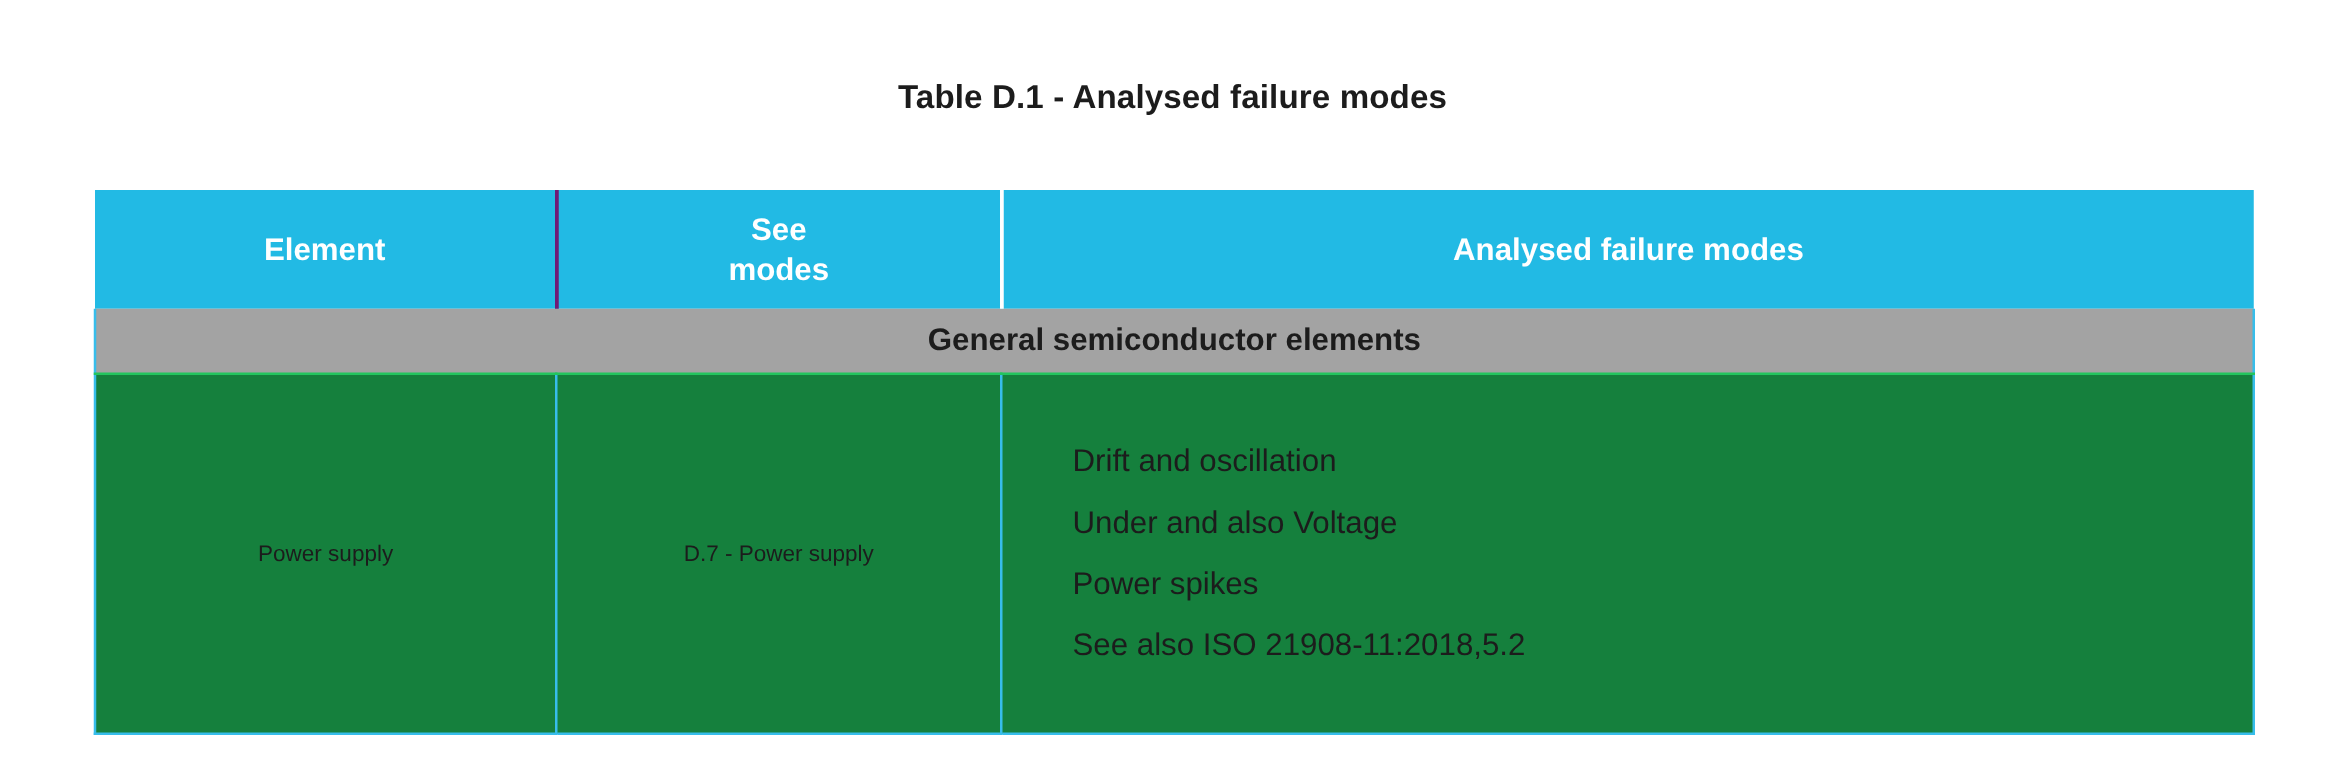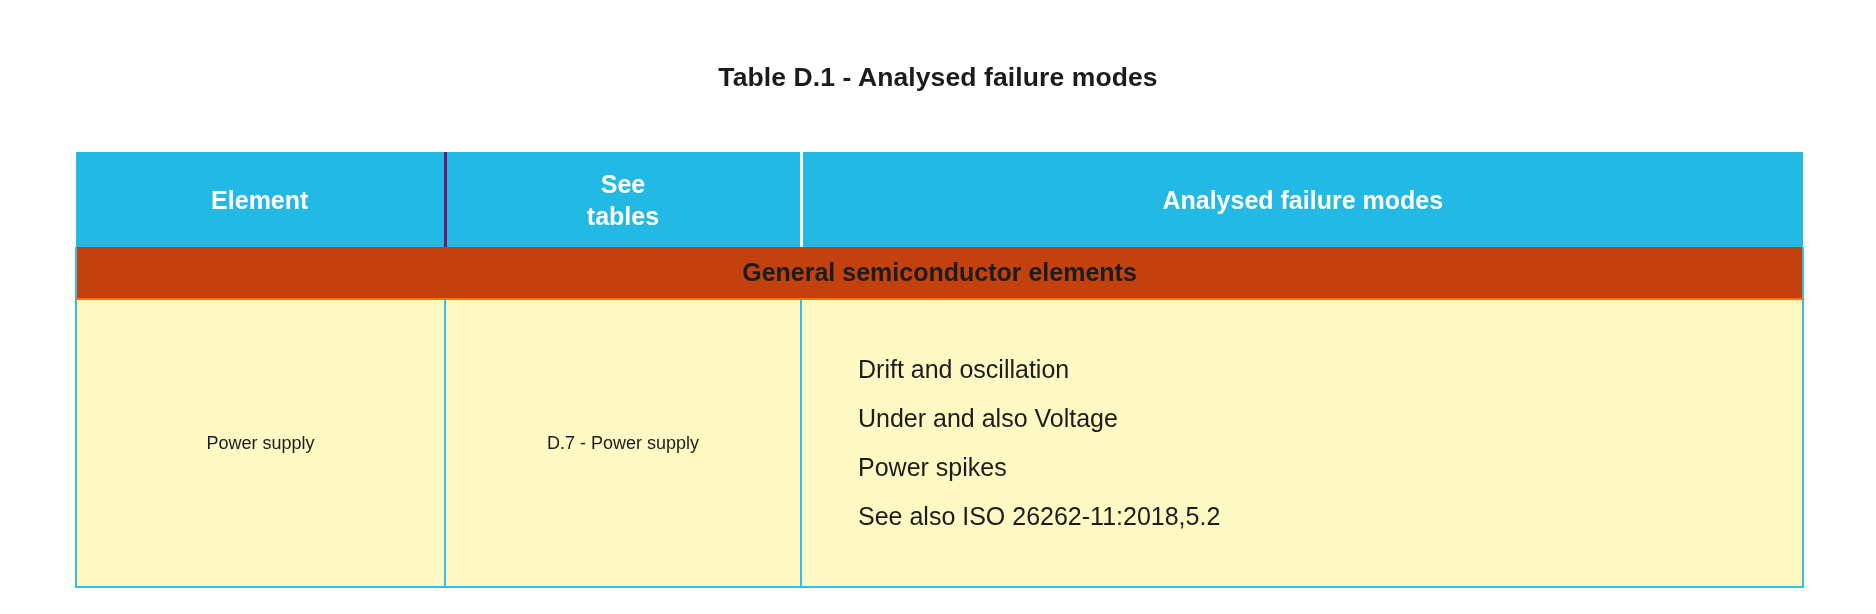--- a/index.html
+++ b/index.html
@@ -65,39 +65,39 @@
     padding: 0 10px;
     border: none;
     line-height: 1.28;
     box-sizing: border-box;
   }
 
   thead th.th-element  { border-right: 3px solid #701a75; }
   thead th.th-tables   { border-right: 3px solid #ffffff; }
 
   tr.section-row td {
-    background: #c2410c;
+    background: #a3a3a3;
     color: #1c1c1c;
     font-size: 25px;
     font-weight: bold;
     text-align: center;
     vertical-align: middle;
     height: 52px;
     padding: 0 12px;
     border-left: 2px solid #37bdea;
     border-right: 2px solid #37bdea;
-    border-bottom: 2px solid #f97316;
+    border-bottom: 2px solid #22c55e;
     box-sizing: border-box;
   }
 
   tr.data-row td {
     border: 2px solid #37bdea;
     vertical-align: middle;
     box-sizing: border-box;
-    background: #fef9c3;
+    background: #15803d;
     height: 288px;
   }
 
   td.cell-element,
   td.cell-tables {
     text-align: center;
     font-size: 18px;
     color: #1c1c1c;
     padding: 8px 12px;
   }
@@ -135,40 +135,40 @@
         <col class="c-element">
         <col class="c-tables">
         <col class="c-modes">
       </colgroup>
 
       <thead>
         <tr>
           <th class="th-element">Element</th>
           <th class="th-tables">
             <span>See</span><br>
-            <span>tables</span>
+            <span>modes</span>
           </th>
           <th class="th-modes">Analysed failure modes</th>
         </tr>
       </thead>
 
       <tbody>
         <tr class="section-row">
           <td colspan="3">General semiconductor elements</td>
         </tr>
 
         <tr class="data-row">
           <td class="cell-element">Power supply</td>
           <td class="cell-tables">D.7 - Power supply</td>
           <td class="cell-modes">
             <ul class="modes-list">
               <li>Drift and oscillation</li>
               <li>Under and also Voltage</li>
               <li>Power spikes</li>
-              <li>See also ISO 26262-11:2018,5.2</li>
+              <li>See also ISO 21908-11:2018,5.2</li>
             </ul>
           </td>
         </tr>
       </tbody>
     </table>
   </div>
 
 </div>
 
 </body></html>

